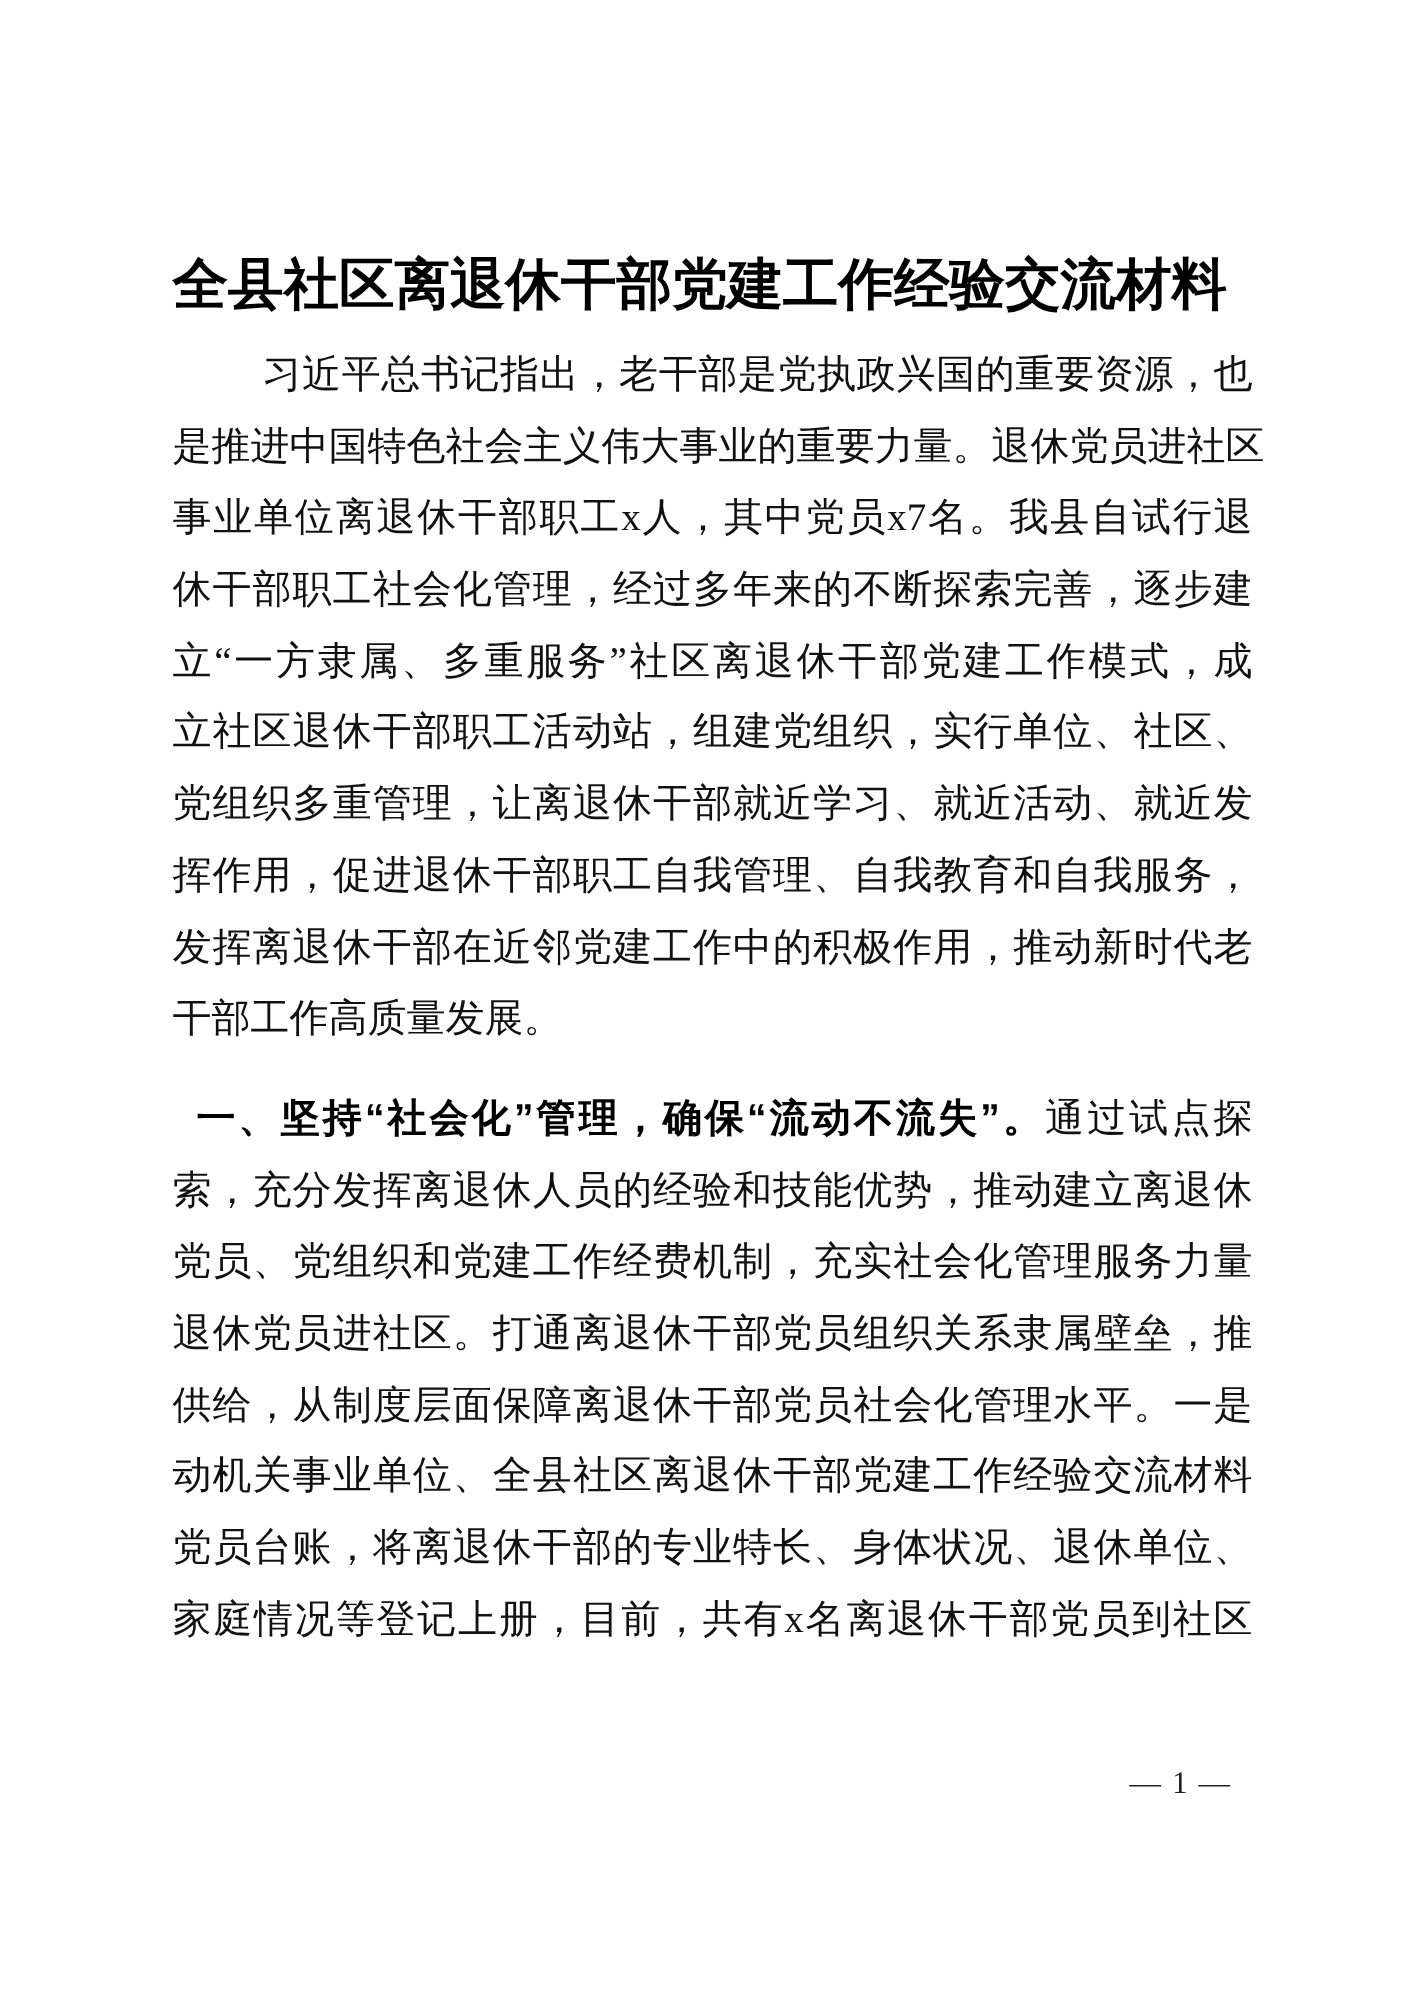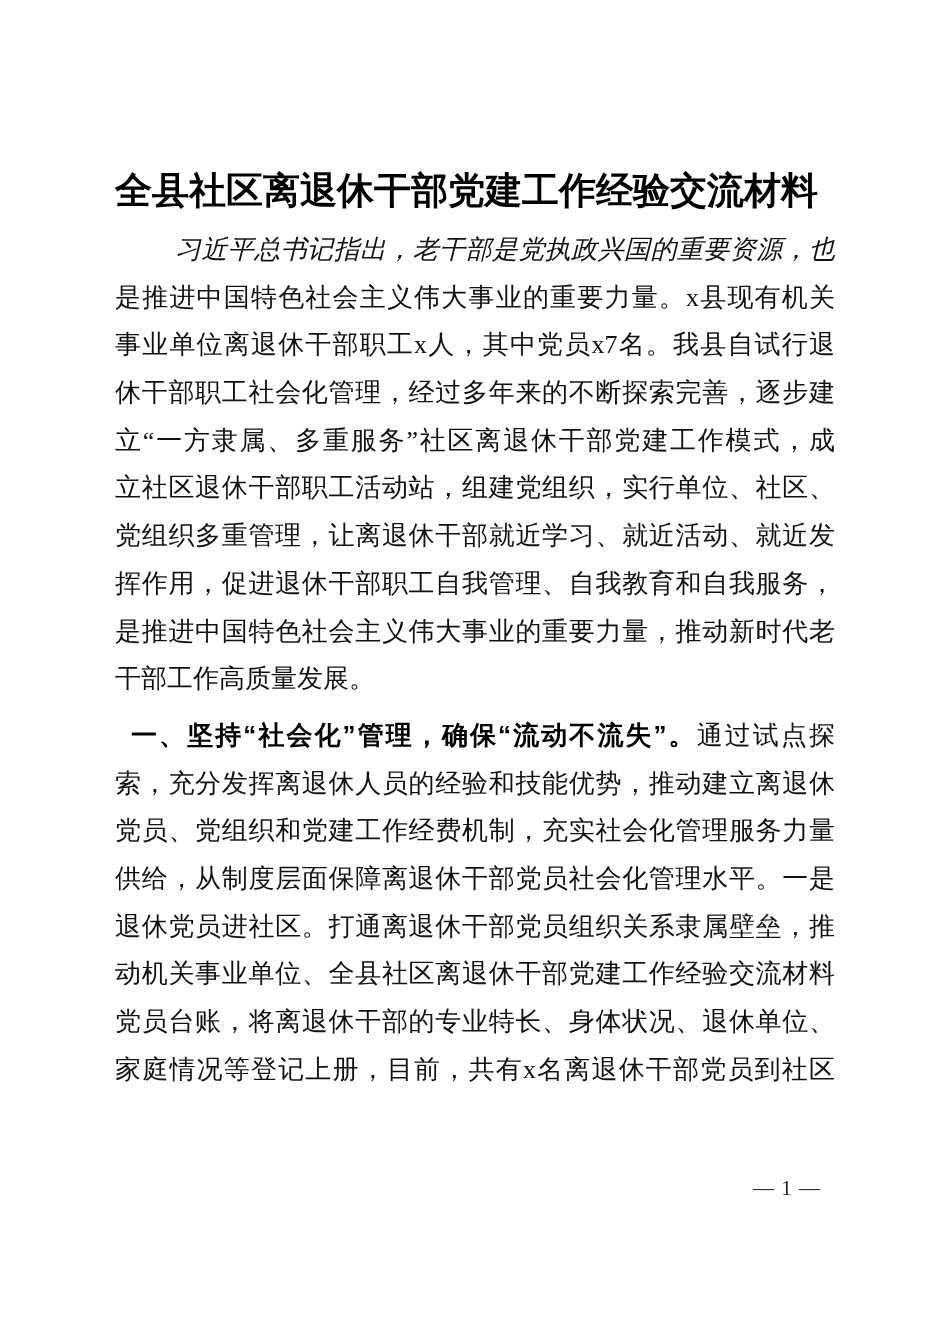--- a/index.html
+++ b/index.html
@@ -68,34 +68,34 @@
     letter-spacing: 1px;
   }
 </style>
 </head>
 <body>
 
 <div class="page">
   <h1 class="doc-title">全县社区离退休干部党建工作经验交流材料</h1>
 
   <div class="doc-body" id="body-lines">
-      <div class="line" style="padding-left: 60px; font-style: italic;"><span class="seg">习近平总书记指出，老干部是党执政兴国的重要资源，也</span></div>
-      <div class="line"><span class="seg">是推进中国特色社会主义伟大事业的重要力量。x县现有机关</span></div>
+      <div class="line" style="padding-left: 60px;"><span class="seg">习近平总书记指出，老干部是党执政兴国的重要资源，也</span></div>
+      <div class="line"><span class="seg">是推进中国特色社会主义伟大事业的重要力量。退休党员进社区</span></div>
       <div class="line"><span class="seg">事业单位离退休干部职工x人，其中党员x7名。我县自试行退</span></div>
       <div class="line"><span class="seg">休干部职工社会化管理，经过多年来的不断探索完善，逐步建</span></div>
       <div class="line"><span class="seg">立“一方隶属、多重服务”社区离退休干部党建工作模式，成</span></div>
       <div class="line"><span class="seg">立社区退休干部职工活动站，组建党组织，实行单位、社区、</span></div>
       <div class="line"><span class="seg">党组织多重管理，让离退休干部就近学习、就近活动、就近发</span></div>
       <div class="line"><span class="seg">挥作用，促进退休干部职工自我管理、自我教育和自我服务，</span></div>
-      <div class="line"><span class="seg">是推进中国特色社会主义伟大事业的重要力量，推动新时代老</span></div>
+      <div class="line"><span class="seg">发挥离退休干部在近邻党建工作中的积极作用，推动新时代老</span></div>
       <div class="line flush"><span class="seg">干部工作高质量发展。</span></div>
-      <div class="line" style="padding-left: 16px; margin-top: 9px;"><span class="seg seg-bold">一、坚持“社会化”管理，确保“流动不流失”。</span><span class="seg">通过试点探</span></div>
+      <div class="line" style="padding-left: 16px; margin-top: 19px;"><span class="seg seg-bold">一、坚持“社会化”管理，确保“流动不流失”。</span><span class="seg">通过试点探</span></div>
       <div class="line"><span class="seg">索，充分发挥离退休人员的经验和技能优势，推动建立离退休</span></div>
       <div class="line"><span class="seg">党员、党组织和党建工作经费机制，充实社会化管理服务力量</span></div>
+      <div class="line"><span class="seg">退休党员进社区。打通离退休干部党员组织关系隶属壁垒，推</span></div>
       <div class="line"><span class="seg">供给，从制度层面保障离退休干部党员社会化管理水平。一是</span></div>
-      <div class="line"><span class="seg">退休党员进社区。打通离退休干部党员组织关系隶属壁垒，推</span></div>
       <div class="line"><span class="seg">动机关事业单位、全县社区离退休干部党建工作经验交流材料</span></div>
       <div class="line"><span class="seg">党员台账，将离退休干部的专业特长、身体状况、退休单位、</span></div>
       <div class="line"><span class="seg">家庭情况等登记上册，目前，共有x名离退休干部党员到社区</span></div>
     </div>
 
   <div class="page-footer">— 1 —</div>
 </div>
 
 </body></html>

